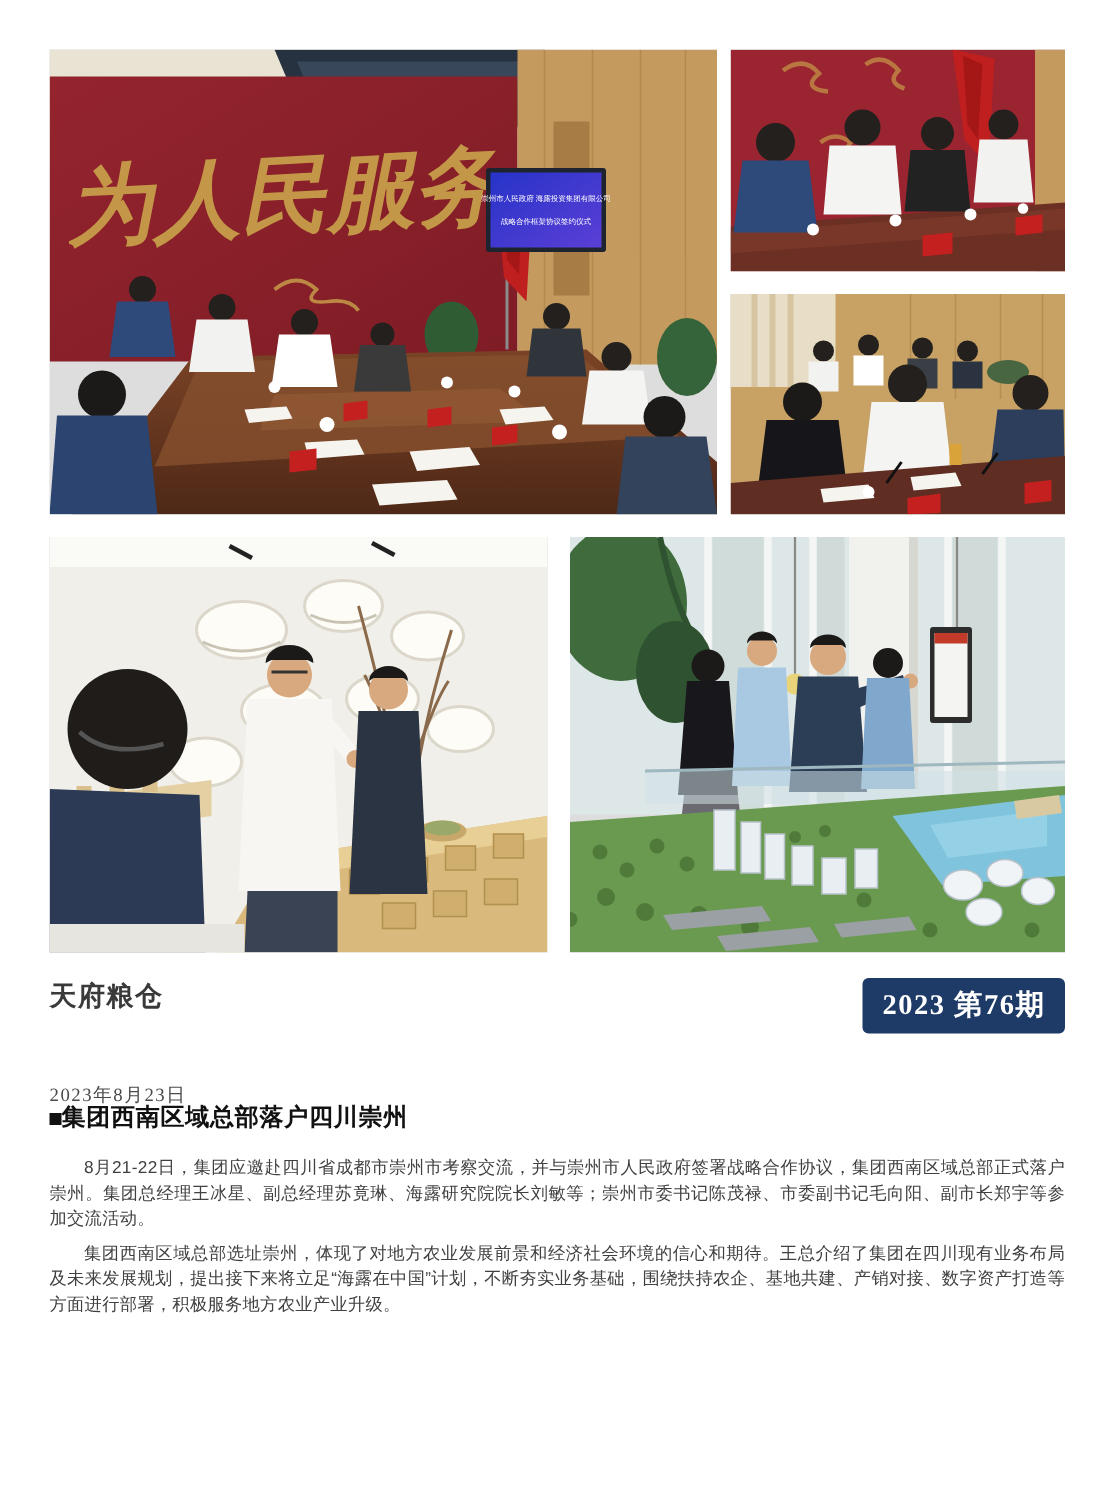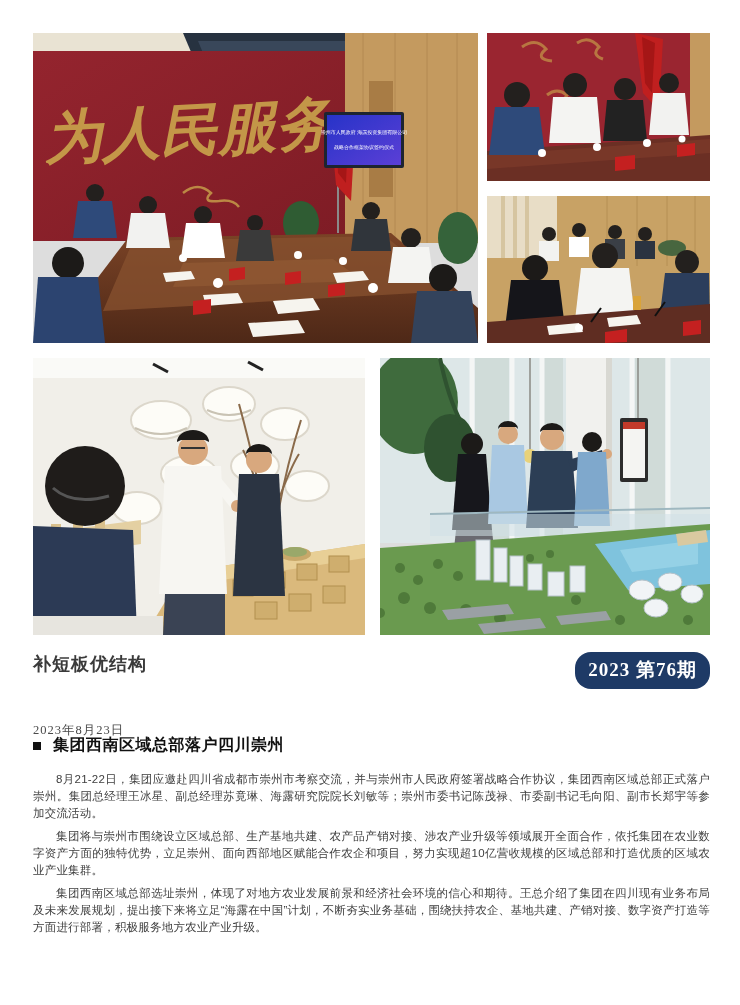--- a/index.html
+++ b/index.html
@@ -12,29 +12,29 @@
   #photo-side{left:487px;top:196px;width:223px;height:147px;}
   #photo-exhibition{left:33px;top:358px;width:332px;height:277px;}
   #photo-model{left:380px;top:358px;width:330px;height:277px;}
 
   #dept-name{position:absolute;left:33px;top:652px;font-family:"Liberation Serif","DejaVu Serif",serif;
              font-size:18px;font-weight:bold;color:#3a3a3a;letter-spacing:1px;}
   #doc-date{position:absolute;left:33px;top:722px;font-family:"Liberation Serif","DejaVu Serif",serif;
             font-size:12.5px;color:#4a4a4a;letter-spacing:1px;}
   #issue-badge{position:absolute;right:30px;top:652px;background:#1e3a66;color:#ffffff;
                font-family:"Liberation Serif","DejaVu Serif",serif;font-size:19px;font-weight:bold;
-               padding:5px 13px 6px 13px;border-radius:16px;letter-spacing:1px;}
+               padding:5px 13px 6px 13px;border-radius:4px;letter-spacing:1px;}
 
   #watermark{position:absolute;left:10px;top:742px;width:720px;height:263px;overflow:hidden;
              display:flex;align-items:flex-start;justify-content:center;pointer-events:none;z-index:0;}
   #watermark span{font-size:200px;font-weight:bold;line-height:230px;color:rgba(80,80,80,0.055);
                   letter-spacing:4px;transform:scaleX(0.92);white-space:nowrap;}
 
   #article{position:absolute;left:33px;top:735px;width:677px;z-index:1;}
-  #article-heading{display:flex;align-items:center;gap:12px;margin-bottom:15px;}
+  #article-heading{display:flex;align-items:center;gap:0;margin-bottom:15px;}
   #article-heading .bullet{width:8px;height:8px;background:#111;display:inline-block;flex:0 0 auto;}
   #article-heading .title{font-size:16px;font-weight:bold;color:#111;letter-spacing:0.5px;}
   #article p{margin:1px 0 6px 0;font-size:11.5px;line-height:17px;color:#404040;
              text-align:justify;text-indent:2em;letter-spacing:0.2px;}
 </style>
 </head>
 <body>
 
 <div id="page">
 
@@ -407,29 +407,28 @@
         <polygon points="296,176 326,172 328,184 298,188" fill="#d9c9a0"></polygon>
         <g fill="#9aa0a4">
           <polygon points="62,252 128,246 134,256 68,262"></polygon>
           <polygon points="98,266 160,260 166,270 104,276"></polygon>
           <polygon points="176,258 226,253 231,262 181,267"></polygon>
         </g>
       </g>
     </svg>
   </div>
 
-  <div id="dept-name">补短板优结构</div>
+  <div id="dept-name">天府粮仓</div>
   <div id="doc-date">2023年8月23日</div>
   <div id="issue-badge">2023 第76期</div>
 
 
   <div id="article">
     <div id="article-heading">
       <span class="bullet"></span>
       <span class="title">集团西南区域总部落户四川崇州</span>
     </div>
     <p>8月21-22日，集团应邀赴四川省成都市崇州市考察交流，并与崇州市人民政府签署战略合作协议，集团西南区域总部正式落户崇州。集团总经理王冰星、副总经理苏竟琳、海露研究院院长刘敏等；崇州市委书记陈茂禄、市委副书记毛向阳、副市长郑宇等参加交流活动。</p>
-    <p>集团将与崇州市围绕设立区域总部、生产基地共建、农产品产销对接、涉农产业升级等领域展开全面合作，依托集团在农业数字资产方面的独特优势，立足崇州、面向西部地区赋能合作农企和项目，努力实现超10亿营收规模的区域总部和打造优质的区域农业产业集群。</p>
     <p>集团西南区域总部选址崇州，体现了对地方农业发展前景和经济社会环境的信心和期待。王总介绍了集团在四川现有业务布局及未来发展规划，提出接下来将立足“海露在中国”计划，不断夯实业务基础，围绕扶持农企、基地共建、产销对接、数字资产打造等方面进行部署，积极服务地方农业产业升级。</p>
 
   </div>
 
 </div>
 
 </body></html>

